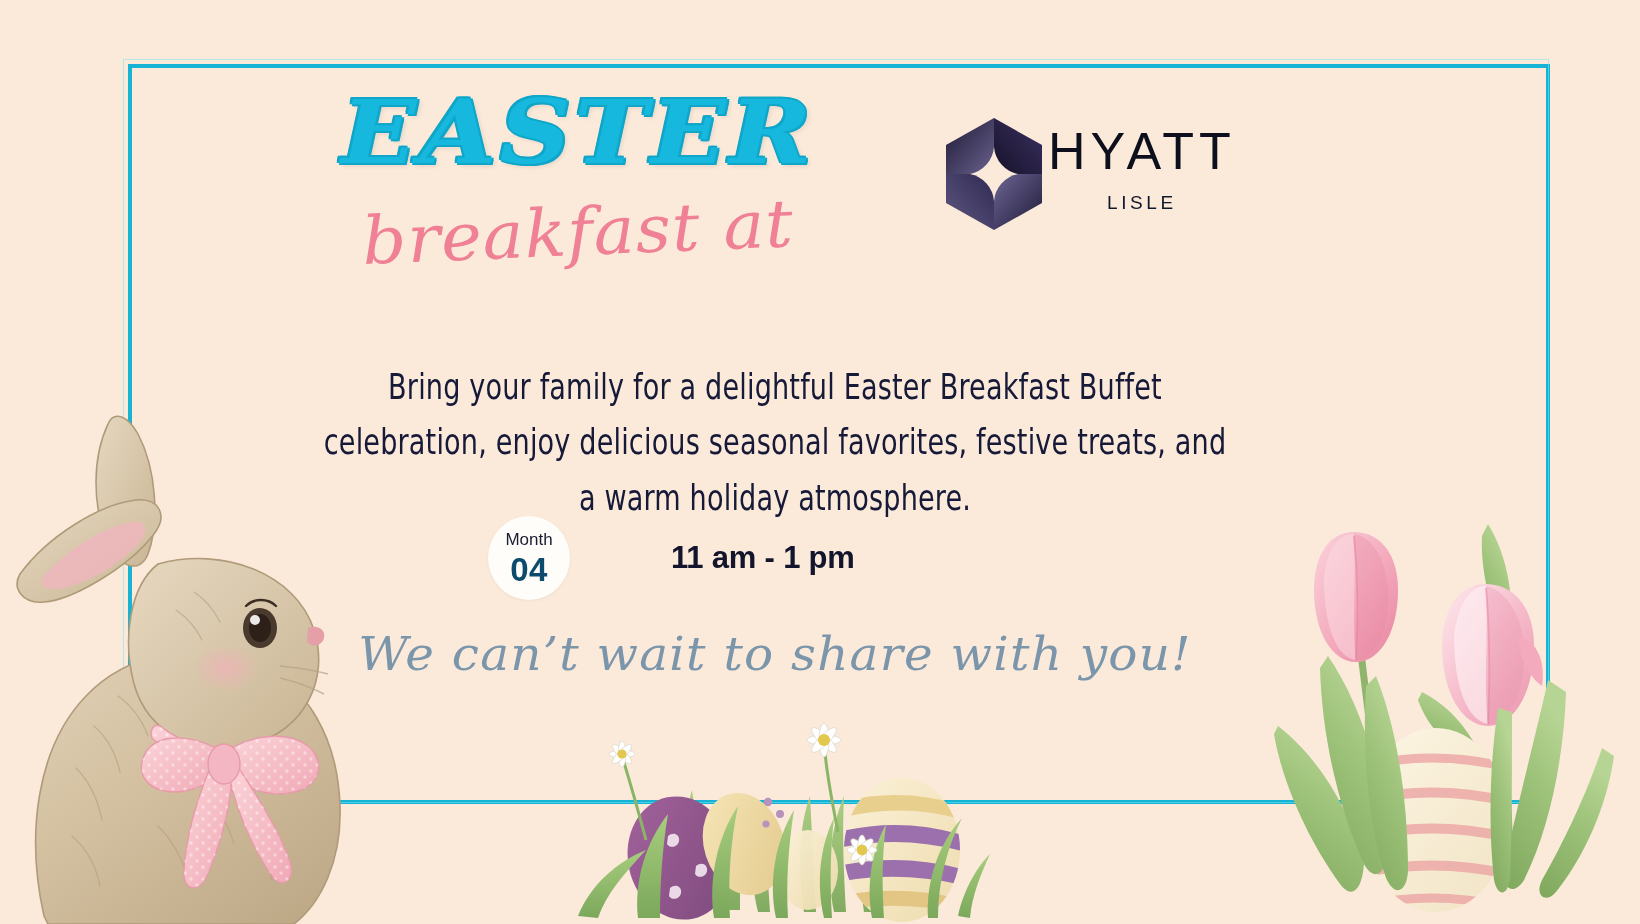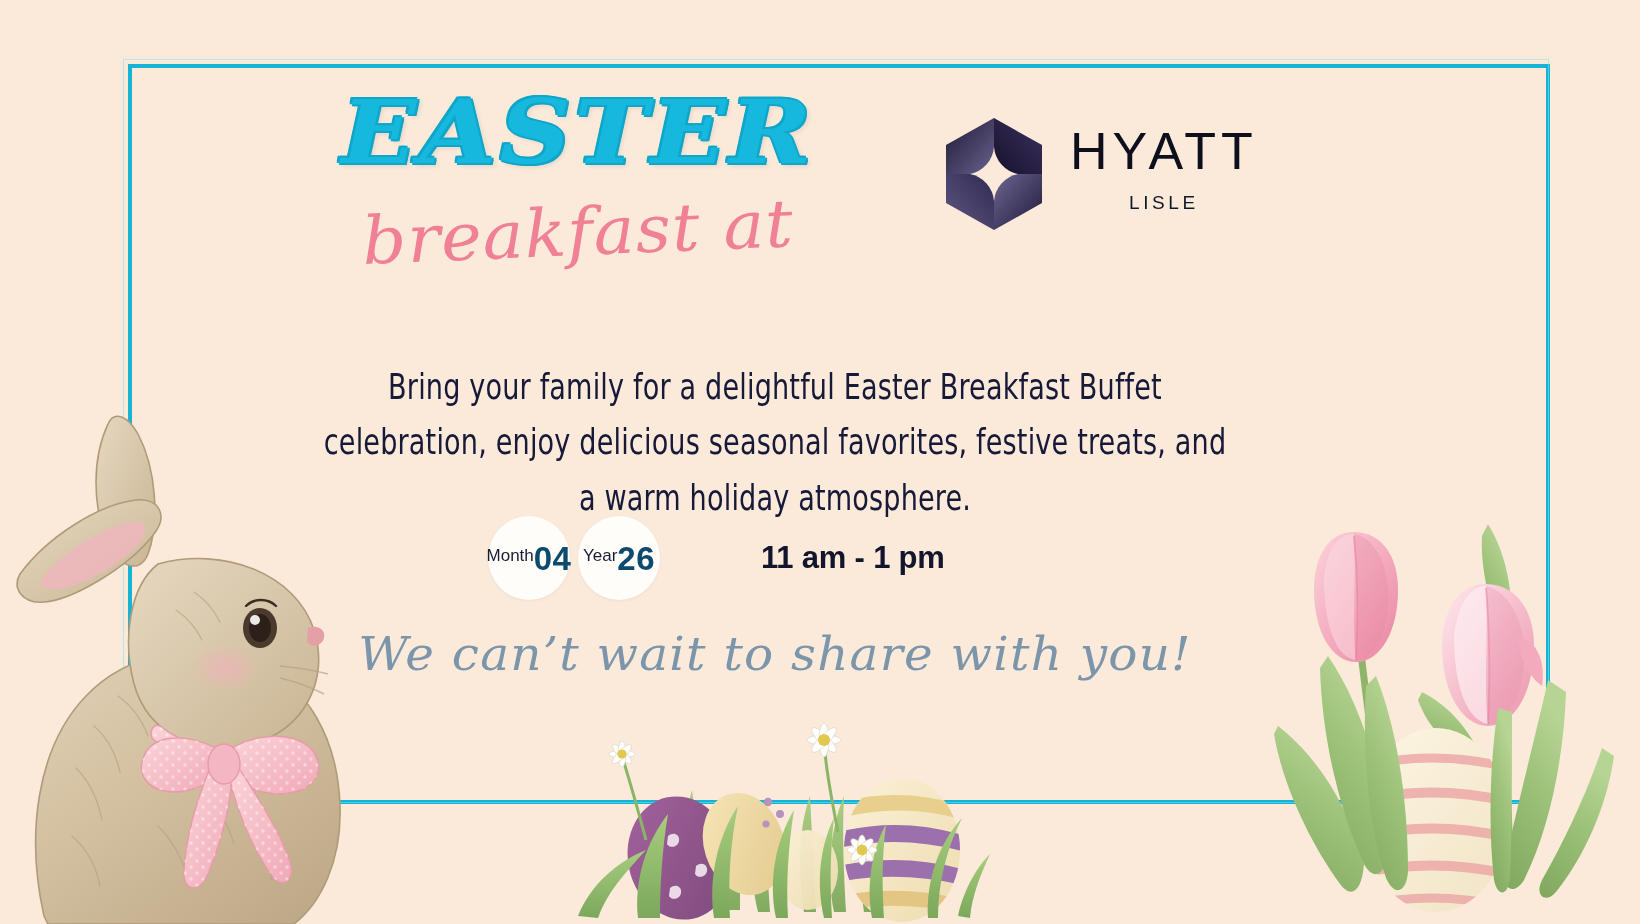--- a/index.html
+++ b/index.html
@@ -88,21 +88,20 @@
     transform: rotate(-2.4deg) scaleX(1.04);
   }
 
   
   .logo {
     position: absolute;
     left: 940px;
     top: 114px;
     display: flex;
     align-items: flex-start;
-    gap: 22px;
   }
 
   .logo-mark { width: 108px; height: 120px; flex: none; }
 
   .logo-words { padding-top: 10px; }
 
   .logo-hyatt {
     font-family: "Liberation Sans", sans-serif;
     font-weight: 400;
     font-size: 52px;
@@ -163,21 +162,21 @@
     gap: 8px;
     z-index: 6;
   }
 
   .date-badge {
     width: 82px;
     height: 84px;
     border-radius: 50%;
     background: #fffdf9;
     display: flex;
-    flex-direction: row;
+    flex-direction: column;
     align-items: center;
     justify-content: center;
     box-shadow: 0 1px 3px rgba(80,60,40,0.07);
   }
 
   .badge-label {
     font-family: "Liberation Sans", sans-serif;
     font-size: 17px;
     color: #1a1d33;
     line-height: 1;
@@ -280,24 +279,20 @@
   <div class="description">Bring your family for a delightful Easter Breakfast Buffet celebration, enjoy delicious seasonal favorites, festive treats, and a warm holiday atmosphere.</div>
 
   <div class="date-row">
 
     <div class="date-badge">
       <span class="badge-label">Month</span>
       <span class="badge-value">04</span>
     </div>
 
 
-    <div class="date-badge">
-      <span class="badge-label">Year</span>
-      <span class="badge-value">26</span>
-    </div>
 
     <div class="time">11 am - 1 pm</div>
   </div>
 
   <div class="closing">We can’t wait to share with you!</div>
 
   <svg class="art art-bunny" viewBox="0 0 370 528">
     <defs>
       <linearGradient id="fur" x1="0.1" y1="0" x2="0.9" y2="1">
         <stop offset="0%" stop-color="#dfcfb4"></stop>

